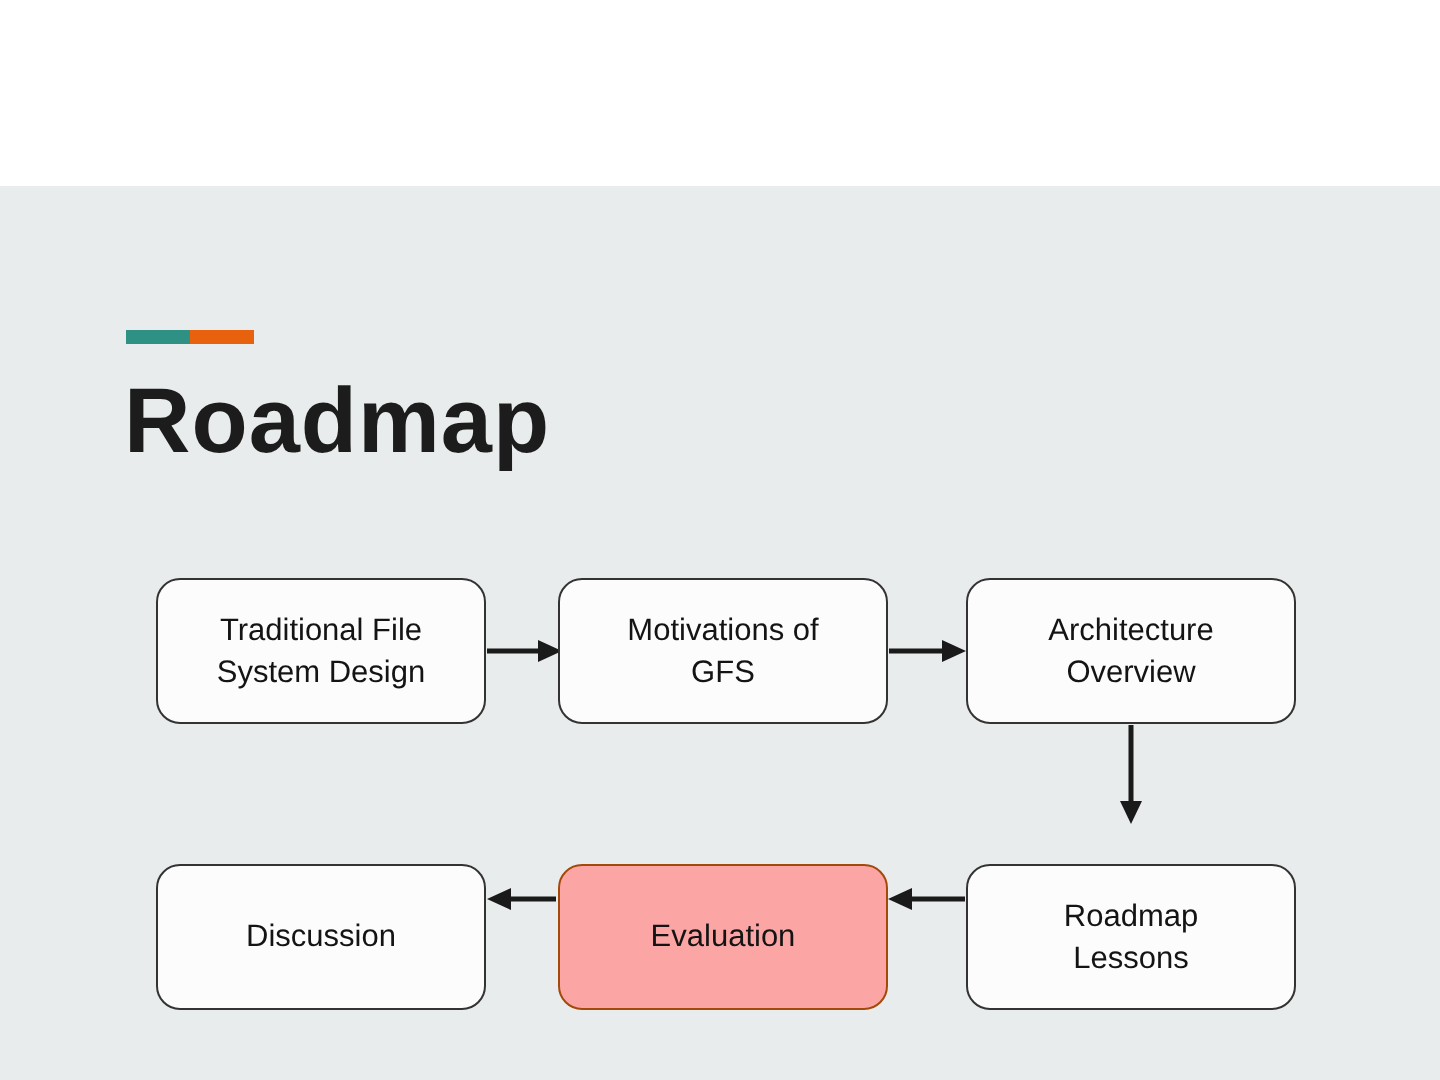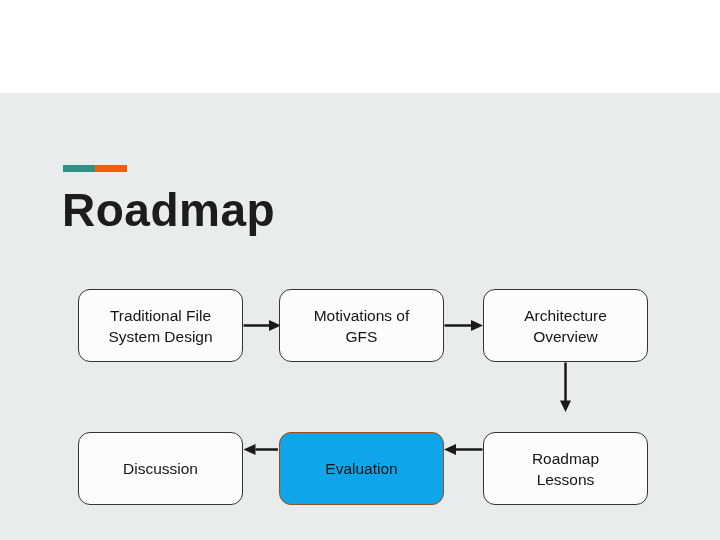--- a/index.html
+++ b/index.html
@@ -48,21 +48,21 @@
     align-items: center;
     justify-content: center;
     text-align: center;
     font-size: 15.5px;
     line-height: 21px;
     color: #141414;
     white-space: pre-line;
     padding: 0 22px;
   }
   .node.highlight {
-    background: #0ea5e9;
+    background: #fca5a5;
     border-color: #A34A0B;
   }
   .c1 { left: 78px; }
   .c2 { left: 279px; }
   .c3 { left: 483px; }
   .r1 { top: 247px; }
   .r2 { top: 390px; }
   .arrow-layer {
     position: absolute;
     left: 0; top: 0; width: 720px; height: 540px;

